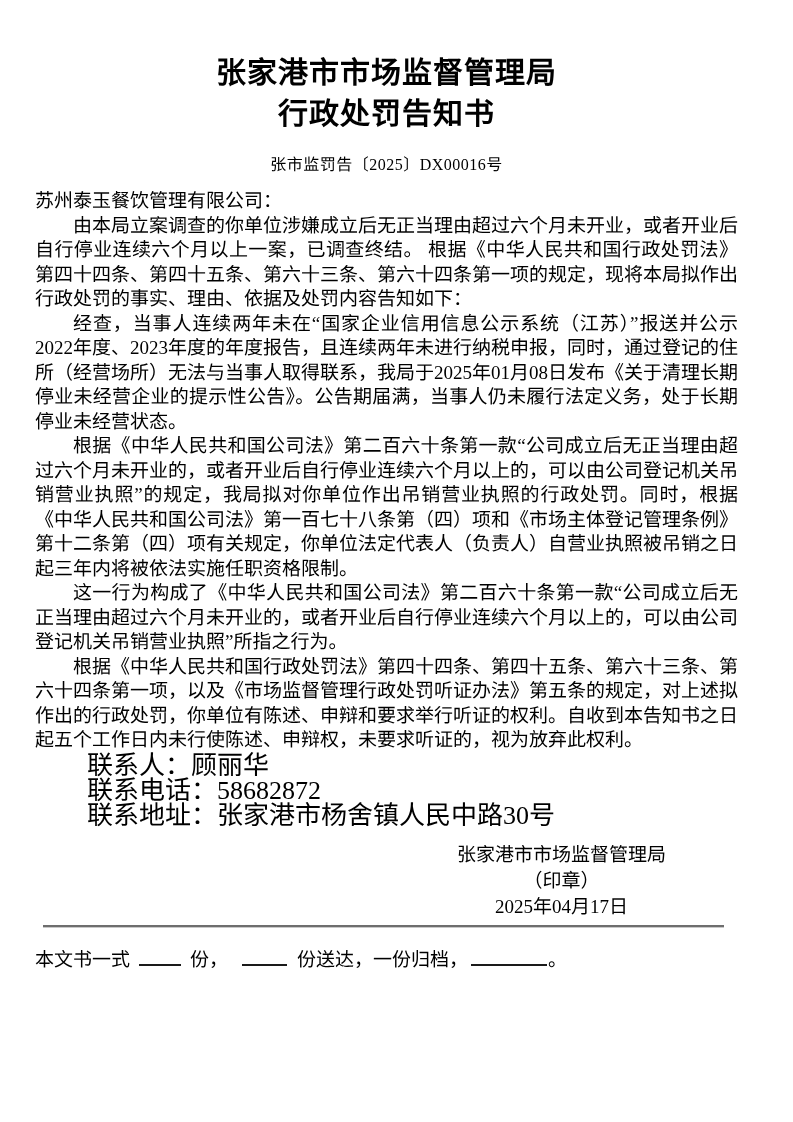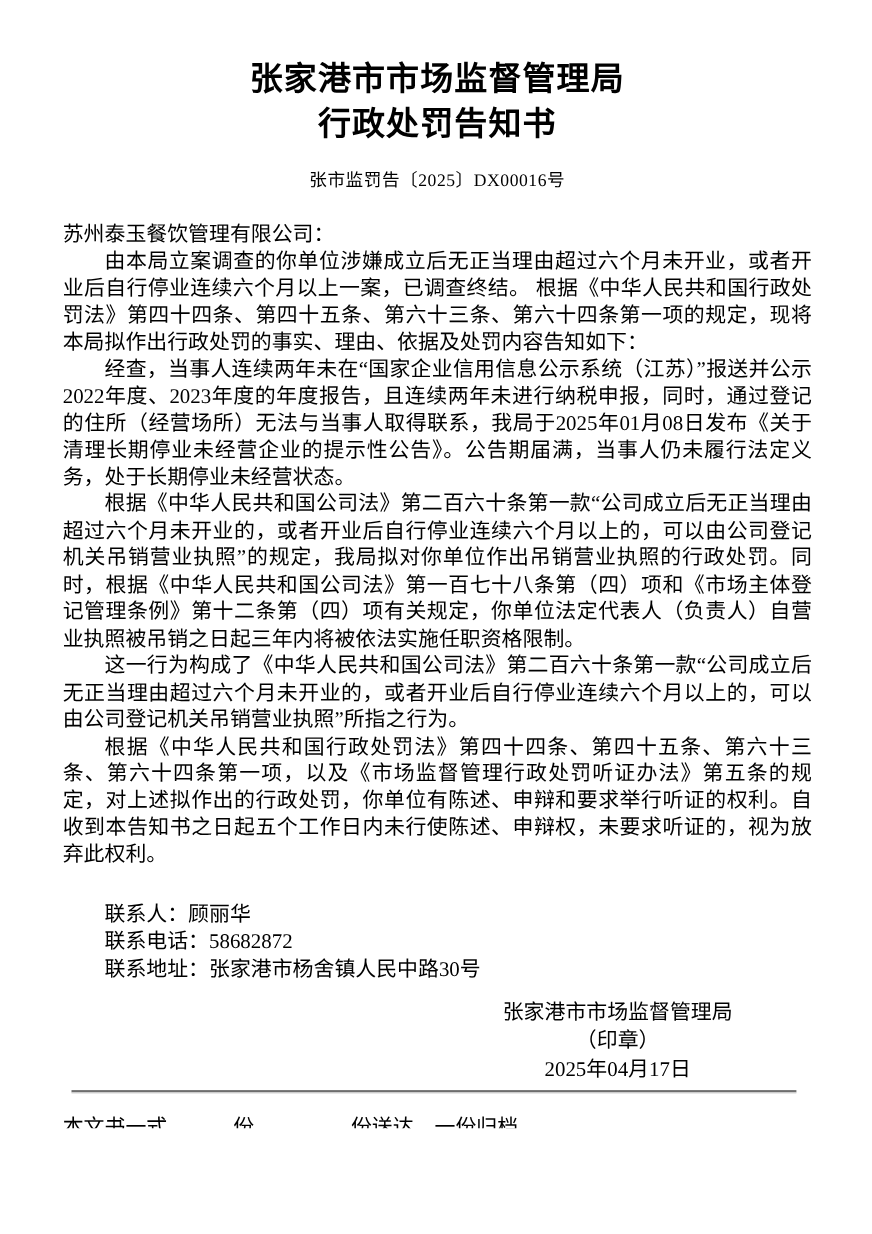--- a/index.html
+++ b/index.html
@@ -4,21 +4,21 @@
 <style>
   * { box-sizing: border-box; }
   html, body { margin: 0; padding: 0; background: #ffffff; }
   .page {
     position: relative;
     width: 793px;
     height: 1026px;
     margin: 0 auto;
     background: #ffffff;
     color: #000000;
-    padding: 52px 55px 0 57px;
+    padding: 52px 55px 0 35px;
     font-family: "Liberation Serif", "DejaVu Serif", serif;
     overflow: hidden;
   }
   
   .doc-header { text-align: center; }
   .title {
     font-family: "Liberation Sans", "DejaVu Sans", sans-serif;
     font-weight: 700;
     font-size: 30px;
     line-height: 41px;
@@ -26,31 +26,30 @@
     margin: 0;
   }
   .doc-number {
     font-size: 16px;
     line-height: 22px;
     margin-top: 20px;
     letter-spacing: 0.5px;
   }
   
   .doc-body {
-    margin-top: 26px;
+    margin-top: 13px;
     font-size: 19px;
     line-height: 24.5px;
     text-align: justify;
   }
   .doc-body p { margin: 0; }
   .doc-body p.indent { text-indent: 2em; }
   
   .contact {
-    margin-top: 29px;
-    font-size: 19px;
+    font-size: 26px;
     line-height: 25px;
   }
   .contact p { margin: 0; text-indent: 2em; }
   
   .signature {
     margin-top: 14px;
     margin-left: auto;
     margin-right: 72px;
     width: max-content;
     text-align: center;

